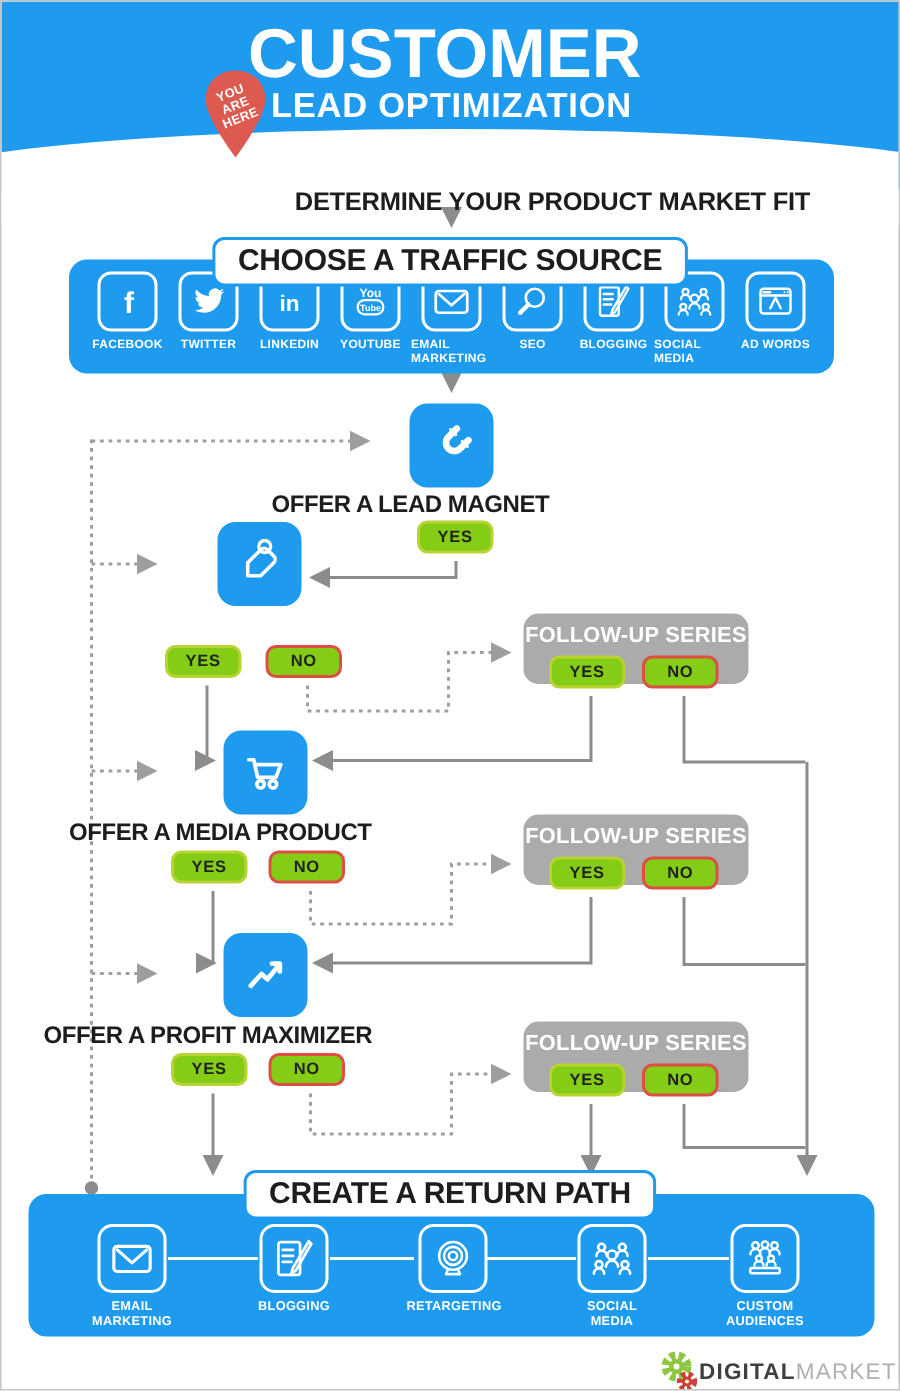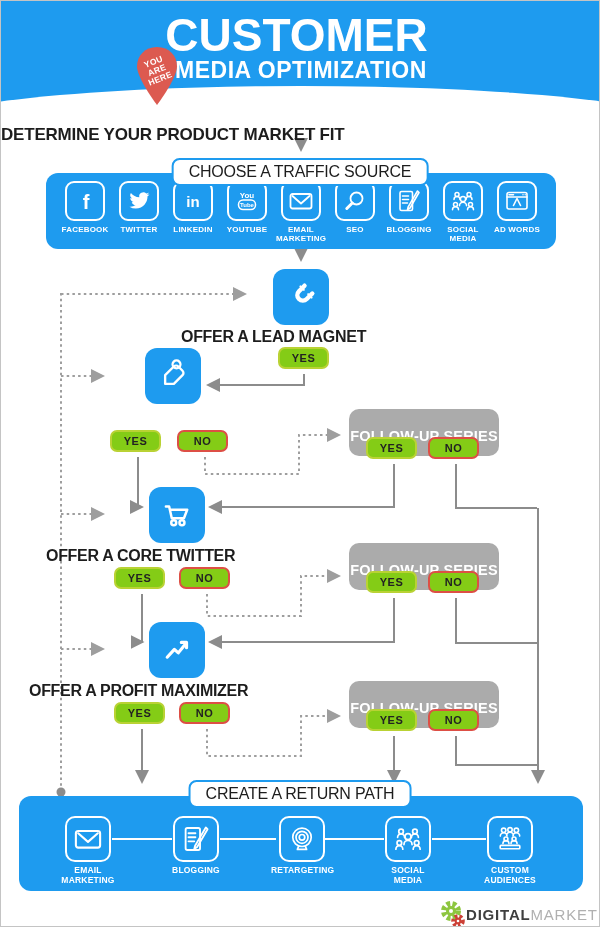--- a/index.html
+++ b/index.html
@@ -12,66 +12,66 @@
 
   
   .header-bg{position:absolute;left:0;top:0;width:600px;height:125px;background:var(--blue);z-index:0}
   .header-curve{position:absolute;left:-80px;top:85px;width:760px;height:80px;background:#fff;border-radius:50%;z-index:1}
   .title{position:absolute;left:0;top:7px;width:591px;text-align:center;color:#fff;font-weight:bold;font-size:46px;letter-spacing:0;z-index:2}
   .subtitle{position:absolute;left:0;top:56px;width:600px;text-align:center;color:#fff;font-weight:bold;font-size:23px;letter-spacing:.5px;z-index:2}
   .pin{position:absolute;left:133px;top:45px;width:46px;height:62px;z-index:6}
   .pin svg{display:block}
   .pin-text{position:absolute;left:5px;top:11px;width:36px;text-align:center;color:#fff;font-weight:bold;font-size:8.5px;line-height:9px;transform:rotate(-22deg);letter-spacing:.3px}
 
-  .market-fit{position:absolute;left:0;top:124px;width:539px;text-align:left;color:var(--text);font-weight:bold;font-size:17px;letter-spacing:-.2px;z-index:2}
-
-  .pill{position:absolute;background:#fff;border:2.5px solid var(--blue);border-radius:8px;font-weight:normal;font-size:16px;color:var(--text);padding:3px 15px;white-space:nowrap;z-index:5;letter-spacing:-.2px}
+  .market-fit{position:absolute;left:0;top:124px;width:539px;text-align:right;color:var(--text);font-weight:bold;font-size:17px;letter-spacing:-.2px;z-index:2}
+
+  .pill{position:absolute;background:#fff;border:2.5px solid var(--blue);border-radius:8px;font-weight:bold;font-size:20px;color:var(--text);padding:3px 15px;white-space:nowrap;z-index:5;letter-spacing:-.2px}
   .pill.center{left:50%;transform:translateX(-50%)}
 
   
   .bar{position:absolute;background:var(--blue);border-radius:12px;z-index:2}
   .bar.traffic{left:45px;top:172px;width:510px;height:76px;display:flex;justify-content:space-between;padding:8px 12px 0 12px}
   .titem{width:54px;display:flex;flex-direction:column;align-items:center}
   .tile{width:40px;height:40px;border:2.5px solid #fff;border-radius:9px;display:flex;align-items:center;justify-content:center;flex-shrink:0}
-  .tlabel{margin-top:4px;font-size:8px;font-weight:bold;color:#fff;text-align:center;line-height:9px;letter-spacing:.2px}
+  .tlabel{margin-top:4px;font-size:8px;font-weight:bold;color:#fff;text-align:left;line-height:9px;letter-spacing:.2px}
 
   .bar.return{left:18px;top:795px;width:564px;height:95px}
   .bitem{position:absolute;top:20px;width:84px;display:flex;flex-direction:column;align-items:center}
   .btile{width:46px;height:46px;border:2.5px solid #fff;border-radius:10px;display:flex;align-items:center;justify-content:center;background:var(--blue);z-index:2}
   .blabel{margin-top:4px;font-size:8.5px;font-weight:bold;color:#fff;text-align:center;line-height:9.5px;width:62px;letter-spacing:.2px}
   .bconn{position:absolute;top:42px;height:2px;background:#fff;z-index:1}
 
   
   .ficon{position:absolute;width:56px;height:56px;background:var(--blue);border-radius:12px;display:flex;align-items:center;justify-content:center;z-index:4}
   .flabel{position:absolute;font-weight:bold;font-size:16px;color:var(--text);text-align:left;letter-spacing:-.3px;z-index:4}
   .yn{position:absolute;width:51px;height:22px;background:#84cc16;border:2.5px solid var(--green);border-radius:7px;display:flex;align-items:center;justify-content:center;font-weight:bold;font-size:11px;color:#222;z-index:6;letter-spacing:.5px}
   .yn.no{border-color:var(--red)}
   .fu{position:absolute;width:150px;height:47px;background:var(--gray);border-radius:10px;z-index:4;text-align:center}
-  .fulabel{color:#fff;font-weight:bold;font-size:14.5px;margin-top:19px;letter-spacing:.2px}
+  .fulabel{color:#fff;font-weight:bold;font-size:14.5px;margin-top:7px;letter-spacing:.2px}
   .fu .yn{left:17px;top:28px}
   .fu .yn.no{left:79px}
 
   .lines{position:absolute;left:0;top:0;z-index:1}
 
   
   .logo{position:absolute;left:437px;top:898px;height:30px;display:flex;align-items:center;z-index:3}
   .logo-text{font-size:15px;letter-spacing:.8px;margin-left:-4px}
   .logo-text b{color:#3f3f3f;font-weight:bold}
   .logo-text span{color:#b0b0b0;font-weight:normal}
   svg.g{display:block}
 </style>
 </head>
 <body>
 
 <div class="stage">
 
   <div class="header-bg"></div>
   <div class="header-curve"></div>
   <div class="title">CUSTOMER</div>
-  <div class="subtitle">MEDIA OPTIMIZATION</div>
+  <div class="subtitle">LEAD OPTIMIZATION</div>
   <div class="pin">
     <svg class="g" width="46" height="62" viewBox="0 0 46 62">
       <path d="M23 1 C11 1 3 9.5 3 20.5 C3 32.5 23 59 23 59 C23 59 43 32.5 43 20.5 C43 9.5 35 1 23 1 Z" fill="var(--pin)"></path>
     </svg>
     <div class="pin-text">
       <div>YOU</div>
       <div>ARE</div>
       <div>HERE</div>
     </div>
   </div>
@@ -234,21 +234,21 @@
     <div class="yn no">NO</div>
   </div>
 
   <div class="ficon" style="left:148px;top:486px">
     <svg width="34" height="34" viewBox="0 0 26 26" fill="none" stroke="#fff" stroke-width="1.9" stroke-linecap="round" stroke-linejoin="round">
         <path d="M4.5 6.5 H7 L9 15.5 H18.3 L20.8 9 H8"></path>
         <circle cx="10.5" cy="19" r="1.9"></circle>
         <circle cx="16.8" cy="19" r="1.9"></circle>
       </svg>
   </div>
-  <div class="flabel" style="left:45px;top:546px;width:240px">OFFER A CORE TWITTER</div>
+  <div class="flabel" style="left:45px;top:546px;width:240px">OFFER A MEDIA PRODUCT</div>
   <div class="yn" style="left:113px;top:566px">YES</div>
   <div class="yn no" style="left:178px;top:566px">NO</div>
 
   <div class="fu" style="left:348px;top:542px">
     <div class="fulabel">FOLLOW-UP SERIES</div>
     <div class="yn">YES</div>
     <div class="yn no">NO</div>
   </div>
 
   <div class="ficon" style="left:148px;top:621px">

